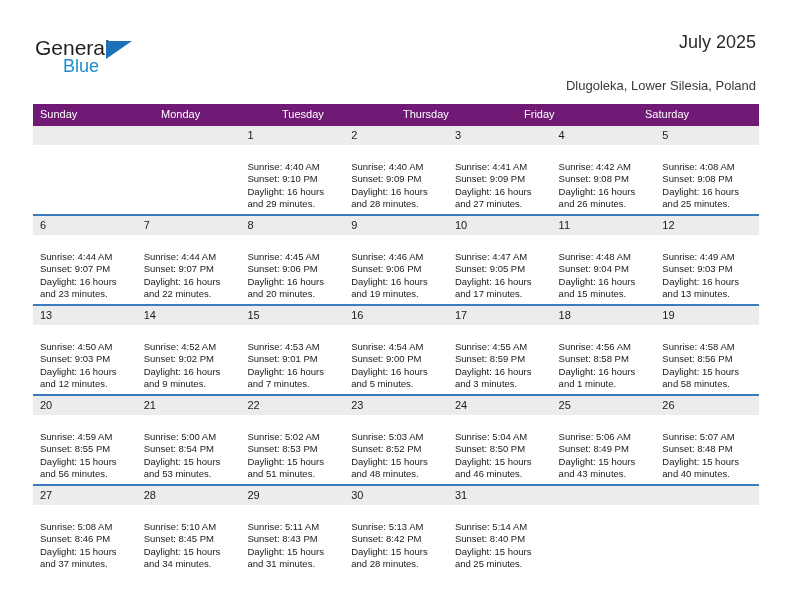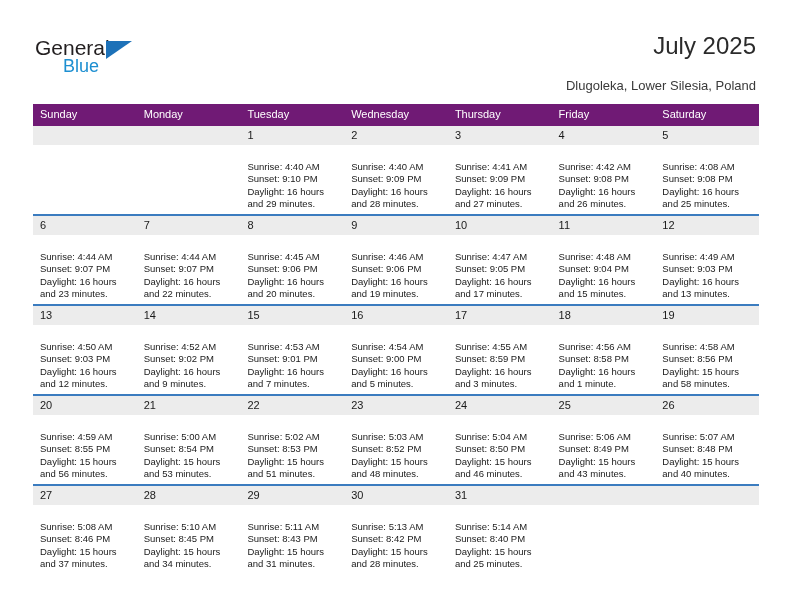--- a/index.html
+++ b/index.html
@@ -60,21 +60,21 @@
     left: 28px;
     top: 20px;
     font-size: 18px;
     color: #1d8fd1;
     font-family: "Liberation Sans", sans-serif;
   }
   .title {
     position: absolute;
     right: 36px;
     top: 32px;
-    font-size: 24px;
+    font-size: 18px;
     color: #2b2b2b;
     text-align: right;
     white-space: nowrap;
     margin-left: 48px;
   }
   .subtitle {
     position: absolute;
     right: 36px;
     top: 78px;
     font-size: 13px;
@@ -162,21 +162,20 @@
 
     <div class="title">July 2025</div>
     <div class="subtitle">Dlugoleka, Lower Silesia, Poland</div>
   </div>
 
   <div class="calendar">
     <div class="weekdays">
       <div class="weekday">Sunday</div>
       <div class="weekday">Monday</div>
       <div class="weekday">Tuesday</div>
-      <div class="weekday">Wednesday</div>
       <div class="weekday">Thursday</div>
       <div class="weekday">Friday</div>
       <div class="weekday">Saturday</div>
     </div>
 
     <div id="weeks-container">
         <div class="week">
           <div class="day empty">
             <span class="day-num"></span>
           </div>

